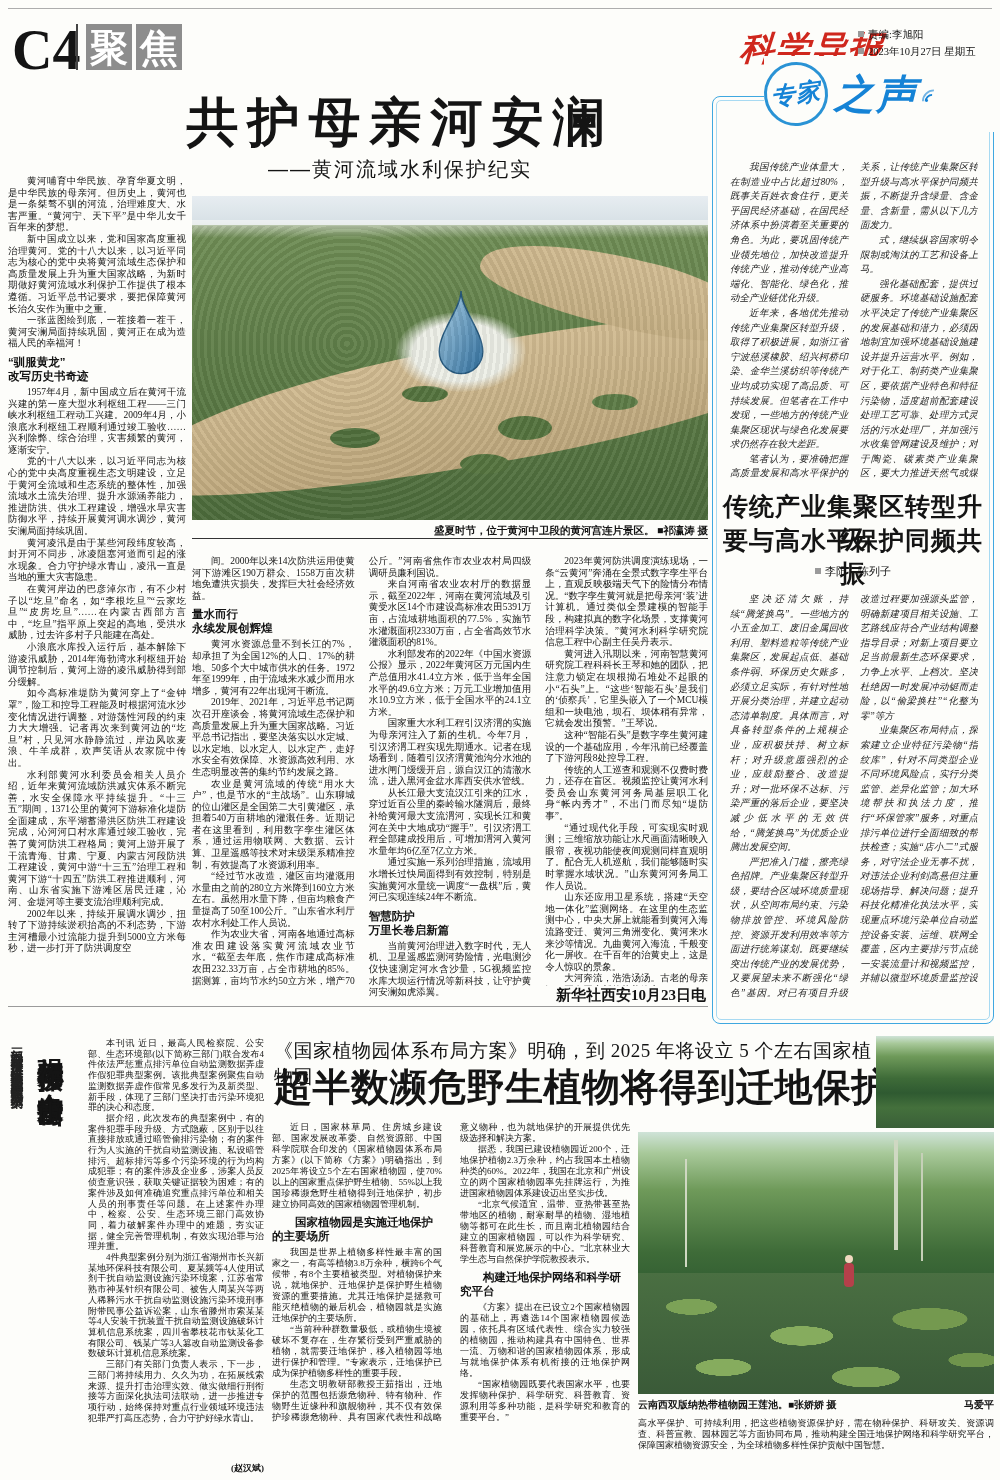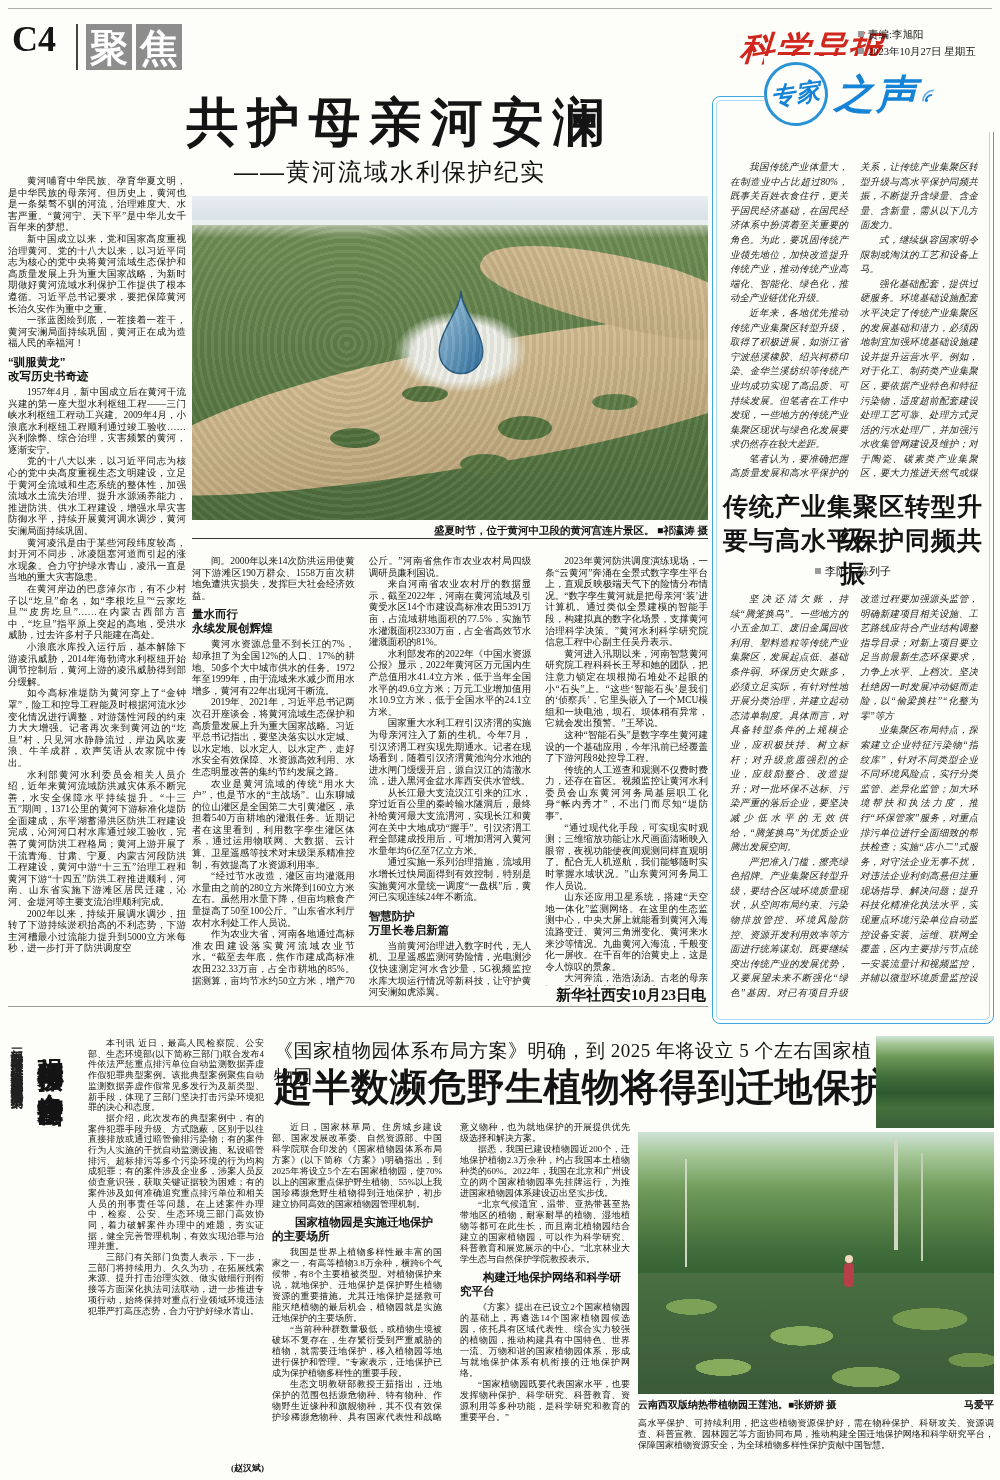--- a/index.html
+++ b/index.html
@@ -5,32 +5,32 @@
   html,body{margin:0;padding:0;background:#e9e9e7;}
   .page{position:relative;width:1000px;height:1480px;margin:0 auto;background:#fdfdfa;
         font-family:"Liberation Serif","DejaVu Serif",serif;color:#141414;overflow:hidden;}
   .abs{position:absolute;}
   .hei{font-family:"Liberation Sans","DejaVu Sans",sans-serif;}
   .para{margin:0;text-indent:2em;text-align:justify;}
   .subhead{font-family:"Liberation Sans","DejaVu Sans",sans-serif;font-weight:bold;
            white-space:pre-line;text-indent:0;margin:5px 0 4px 0;font-size:11.5px;line-height:14px;}
   
   .rule-top{left:8px;top:8px;width:984px;height:1px;background:#adadad;}
-  .page-code{left:12px;top:18px;font-size:36px;font-weight:bold;}
+  .page-code{left:12px;top:18px;font-size:56px;font-weight:bold;}
   .code-bar{left:76px;top:24px;width:2px;height:46px;background:#444;}
   .sec-box{width:46px;height:46px;top:24px;background:#8d8d8d;color:#fff;text-align:center;
            line-height:48px;font-size:38px;font-weight:bold;}
   .masthead{left:740px;top:26px;font-size:34px;font-weight:bold;font-style:italic;
             color:#cf271d;letter-spacing:2px;transform:skewX(-4deg);}
   .editor-box{left:858px;top:26px;width:134px;font-size:10.5px;line-height:17px;
               border-bottom:5px solid #b91c1c;padding-bottom:4px;}
   .sq{display:inline-block;width:6px;height:6px;background:#9a9a9a;margin-right:4px;vertical-align:1px;}
   
   .m-title{left:90px;top:88px;width:620px;text-align:center;font-size:52px;font-weight:bold;letter-spacing:9px;}
-  .m-sub{left:80px;top:156px;width:620px;text-align:center;font-size:24px;letter-spacing:2px;}
+  .m-sub{left:90px;top:156px;width:620px;text-align:center;font-size:20px;letter-spacing:2px;}
   .textcol{font-size:9.5px;line-height:11.6px;overflow:hidden;}
   .col-left{left:8px;top:176px;width:178px;height:826px;}
   .photo-main{left:192px;top:196px;width:516px;height:324px;overflow:hidden;
       background:linear-gradient(180deg,#e7edf1 0,#d9e2e7 24px,#b3c2a4 30px,#6f8d55 42px,#5d7c47 55%,#4d6c3c 100%);}
   .pm-bridge{left:0;top:24px;width:100%;height:5px;background:#eef1f2;opacity:.92;}
   .pm-tex{left:0;top:30px;right:0;bottom:0;
       background:repeating-radial-gradient(circle at 30% 40%,rgba(255,255,255,.05) 0 3px,rgba(0,0,0,.06) 3px 7px);}
   .pm-river{left:-70px;top:150px;width:700px;height:120px;background:linear-gradient(#d3bd93,#bda77c);
       border-radius:55% 45% 50% 60%/70% 60% 50% 40%;transform:rotate(-10deg);}
   .pm-river2{right:-50px;top:60px;width:280px;height:70px;background:linear-gradient(#d3bd93,#c4ae83);
@@ -200,20 +200,21 @@
       <p class="para">坚决还清欠账，持续“腾笼换鸟”。一些地方的小五金加工、废旧金属回收利用、塑料造粒等传统产业集聚区，发展起点低、基础条件弱、环保历史欠账多，必须立足实际，有针对性地开展分类治理，并建立起动态清单制度。具体而言，对具备转型条件的上规模企业，应积极扶持、树立标杆；对升级意愿强烈的企业，应鼓励整合、改造提升；对一批环保不达标、污染严重的落后企业，要坚决减少低水平的无效供给，“腾笼换鸟”为优质企业腾出发展空间。</p>
       <p class="para">严把准入门槛，擦亮绿色招牌。产业集聚区转型升级，要结合区域环境质量现状，从空间布局约束、污染物排放管控、环境风险防控、资源开发利用效率等方面进行统筹谋划。既要继续突出传统产业的发展优势，又要展望未来不断强化“绿色”基因。对已有项目升级改造过程要加强源头监管，明确新建项目相关设施、工艺路线应符合产业结构调整指导目录；对新上项目要立足当前最新生态环保要求，力争上水平、上档次。坚决杜绝因一时发展冲动铤而走险，以“偷梁换柱”“化整为零”等方</p>
       <p class="para">业集聚区布局特点，探索建立企业特征污染物“指纹库”，针对不同类型企业不同环境风险点，实行分类监管、差异化监管；加大环境帮扶和执法力度，推行“环保管家”服务，对重点排污单位进行全面细致的帮扶检查；实施“店小二”式服务，对守法企业无事不扰，对违法企业利剑高悬但注重现场指导、解决问题；提升科技化精准化执法水平，实现重点环境污染单位自动监控设备安装、运维、联网全覆盖，区内主要排污节点统一安装流量计和视频监控，并辅以微型环境质量监控设备，确保集聚区始终维持高水平监管、高水平保护。</p>
     </div>
 
   <div class="abs bl-kicker">三部门联合发布依法严惩重点排污单位自动监测数据弄虚作假犯罪典型案例</div>
   <div class="abs bl-head hei">加强行刑衔接协作　合力守护绿水青山</div>
   <div class="abs bl-body">
       <p class="para">本刊讯 近日，最高人民检察院、公安部、生态环境部(以下简称三部门)联合发布4件依法严惩重点排污单位自动监测数据弄虚作假犯罪典型案例。该批典型案例聚焦自动监测数据弄虚作假常见多发行为及新类型、新手段，体现了三部门坚决打击污染环境犯罪的决心和态度。</p>
       <p class="para">据介绍，此次发布的典型案例中，有的案件犯罪手段升级、方式隐蔽，区别于以往直接排放或通过暗管偷排污染物；有的案件行为人实施的干扰自动监测设施、私设暗管排污、超标排污等多个污染环境的行为均构成犯罪；有的案件涉及企业多，涉案人员反侦查意识强，获取关键证据较为困难；有的案件涉及如何准确追究重点排污单位和相关人员的刑事责任等问题。在上述案件办理中，检察、公安、生态环境三部门高效协同，着力破解案件办理中的难题，夯实证据，健全完善管理机制，有效实现治罪与治理并重。</p>
+      <p class="para">4件典型案例分别为浙江省湖州市长兴新某地环保科技有限公司、夏某频等4人使用试剂干扰自动监测设施污染环境案，江苏省常熟市神某针织有限公司、被告人周某兴等两人稀释污水干扰自动监测设施污染环境刑事附带民事公益诉讼案，山东省滕州市索某某等4人安装干扰装置干扰自动监测设施破坏计算机信息系统案，四川省攀枝花市钛某化工有限公司、钱某广等3人篡改自动监测设备参数破坏计算机信息系统案。</p>
       <p class="para">三部门有关部门负责人表示，下一步，三部门将持续用力、久久为功，在拓展线索来源、提升打击治理实效、做实做细行刑衔接等方面深化执法司法联动，进一步推进专项行动，始终保持对重点行业领域环境违法犯罪严打高压态势，合力守护好绿水青山。</p>
     </div>
   <div class="abs bl-sig">(赵汉斌)</div>
 
   <div class="abs bt-kicker">《国家植物园体系布局方案》明确，到 2025 年将设立 5 个左右国家植物园</div>
   <div class="abs bt-head">超半数濒危野生植物将得到迁地保护</div>
   <div class="abs bt-cols">
       <p class="para">近日，国家林草局、住房城乡建设部、国家发展改革委、自然资源部、中国科学院联合印发的《国家植物园体系布局方案》(以下简称《方案》)明确指出，到2025年将设立5个左右国家植物园，使70%以上的国家重点保护野生植物、55%以上我国珍稀濒危野生植物得到迁地保护，初步建立协同高效的国家植物园管理机制。</p>
       <div class="subhead">　　国家植物园是实施迁地保护的主要场所</div>
       <p class="para">我国是世界上植物多样性最丰富的国家之一，有高等植物3.8万余种，横跨6个气候带，有8个主要植被类型。对植物保护来说，就地保护、迁地保护是保护野生植物资源的重要措施。尤其迁地保护是拯救可能灭绝植物的最后机会，植物园就是实施迁地保护的主要场所。</p>

